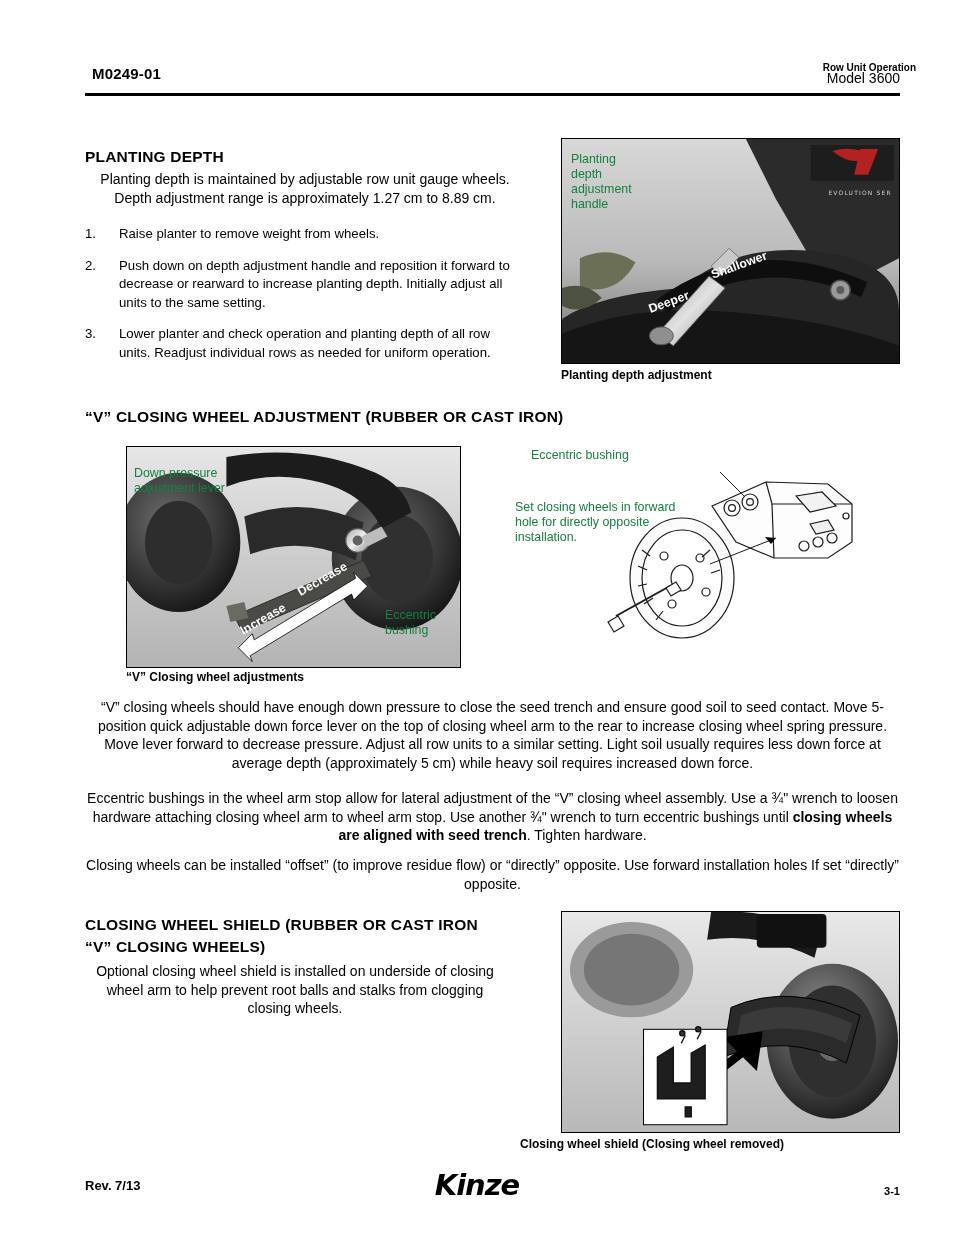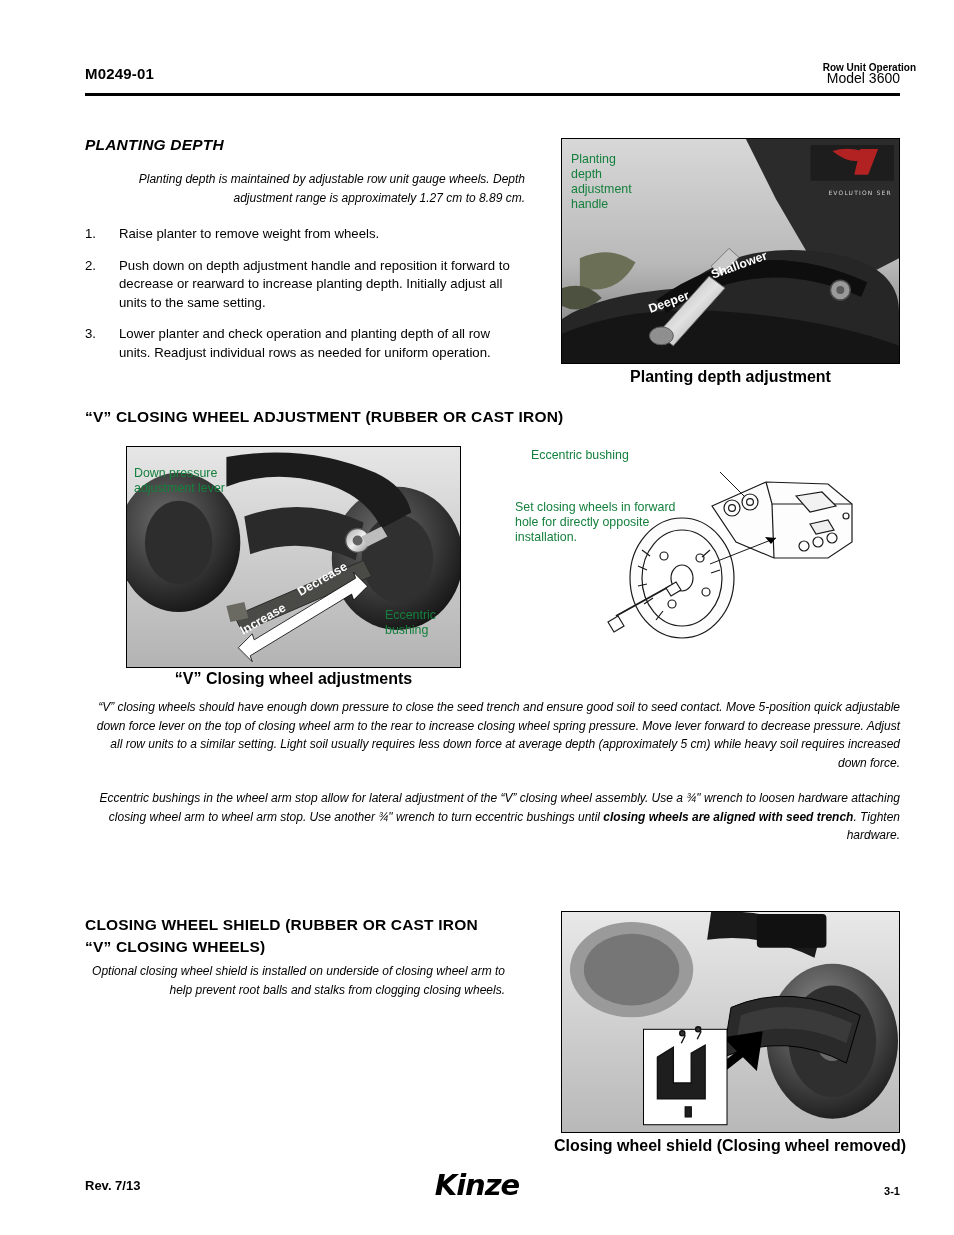--- a/index.html
+++ b/index.html
@@ -26,21 +26,21 @@
   
   .header {
     position: absolute;
     left: 85px;
     top: 62px;
     width: 815px;
     height: 26px;
   }
   .header-left {
     position: absolute;
-    left: 0;
+    left: 7px;
     top: 3px;
     font-size: 15px;
     font-weight: bold;
     letter-spacing: .2px;
   }
   .header-center {
     position: absolute;
     left: 16px;
     top: 0;
     width: 815px;
@@ -66,30 +66,29 @@
 
   
   .h2 {
     position: absolute;
     font-size: 15.5px;
     font-weight: bold;
     letter-spacing: .2px;
   }
   .para {
     position: absolute;
+    font-size: 14px;
+    line-height: 18.5px;
+    text-align: center;
+  }
+  .caption {
+    position: absolute;
     font-size: 12px;
-    line-height: 18.5px;
-    text-align: right;
-    font-style: italic;
-  }
-  .caption {
-    position: absolute;
-    font-size: 16px;
-    font-weight: bold;
-    text-align: center;
+    font-weight: bold;
+    text-align: left;
   }
   .numlist {
     position: absolute;
     font-size: 13.2px;
     line-height: 18.5px;
   }
   .numlist .item {
     position: relative;
     padding-left: 34px;
     margin-bottom: 13px;
@@ -154,21 +153,21 @@
 
 <div class="page">
 
   <div class="header">
     <div class="header-left">M0249-01</div>
     <div class="header-center">Row Unit Operation</div>
     <div class="header-right">Model 3600</div>
   </div>
   <div class="header-rule"></div>
 
-  <div class="h2" style="left:85px; top:136px;font-style:italic;">PLANTING DEPTH</div>
+  <div class="h2" style="left:85px; top:148px;">PLANTING DEPTH</div>
 
   <div class="para" style="left:85px; top:170px; width:440px;">Planting depth is maintained by adjustable row unit gauge wheels. Depth adjustment range is approximately 1.27 cm to 8.89 cm.</div>
 
   <div class="numlist" style="left:85px; top:225px; width:425px;">
     <div class="item">
       <span class="num">1.</span>
       <span>Raise planter to remove weight from wheels.</span>
     </div>
     <div class="item">
       <span class="num">2.</span>
@@ -319,20 +318,21 @@
       </g>
     </svg>
   </div>
   <div class="lbl" style="left:531px; top:448px; width:110px;">Eccentric bushing</div>
   <div class="lbl" style="left:515px; top:500px; width:170px;">Set closing wheels in forward hole for directly opposite installation.</div>
 
   <div class="para" style="left:85px; top:698px; width:815px;">“V” closing wheels should have enough down pressure to close the seed trench and ensure good soil to seed contact. Move 5-position quick adjustable down force lever on the top of closing wheel arm to the rear to increase closing wheel spring pressure. Move lever forward to decrease pressure. Adjust all row units to a similar setting. Light soil usually requires less down force at average depth (approximately 5 cm) while heavy soil requires increased down force.</div>
 
   <div class="para" style="left:85px; top:789px; width:815px;"><span>Eccentric bushings in the wheel arm stop allow for lateral adjustment of the “V” closing wheel assembly. Use a ¾" wrench to loosen hardware attaching closing wheel arm to wheel arm stop. Use another ¾" wrench to turn eccentric bushings until </span><span class="bold">closing wheels are aligned with seed trench</span><span>. Tighten hardware.</span></div>
 
+  <div class="para" style="left:85px; top:856px; width:815px;">Closing wheels can be installed “offset” (to improve residue flow) or “directly” opposite. Use forward installation holes If set “directly” opposite.</div>
 
   <div class="h2" style="left:85px; top:914px; width:420px; line-height:22px;">CLOSING WHEEL SHIELD (RUBBER OR CAST IRON “V” CLOSING WHEELS)</div>
 
   <div class="para" style="left:85px; top:962px; width:420px;">Optional closing wheel shield is installed on underside of closing wheel arm to help prevent root balls and stalks from clogging closing wheels.</div>
 
   <div class="figbox" style="left:561px; top:911px; width:339px; height:222px;">
     <svg class="photo-sky" viewBox="0 0 339 222" preserveAspectRatio="none">
       <defs>
         <radialGradient id="tire3" cx="42%" cy="32%" r="72%">
           <stop offset="0%" stop-color="#8a8a8a"></stop>

